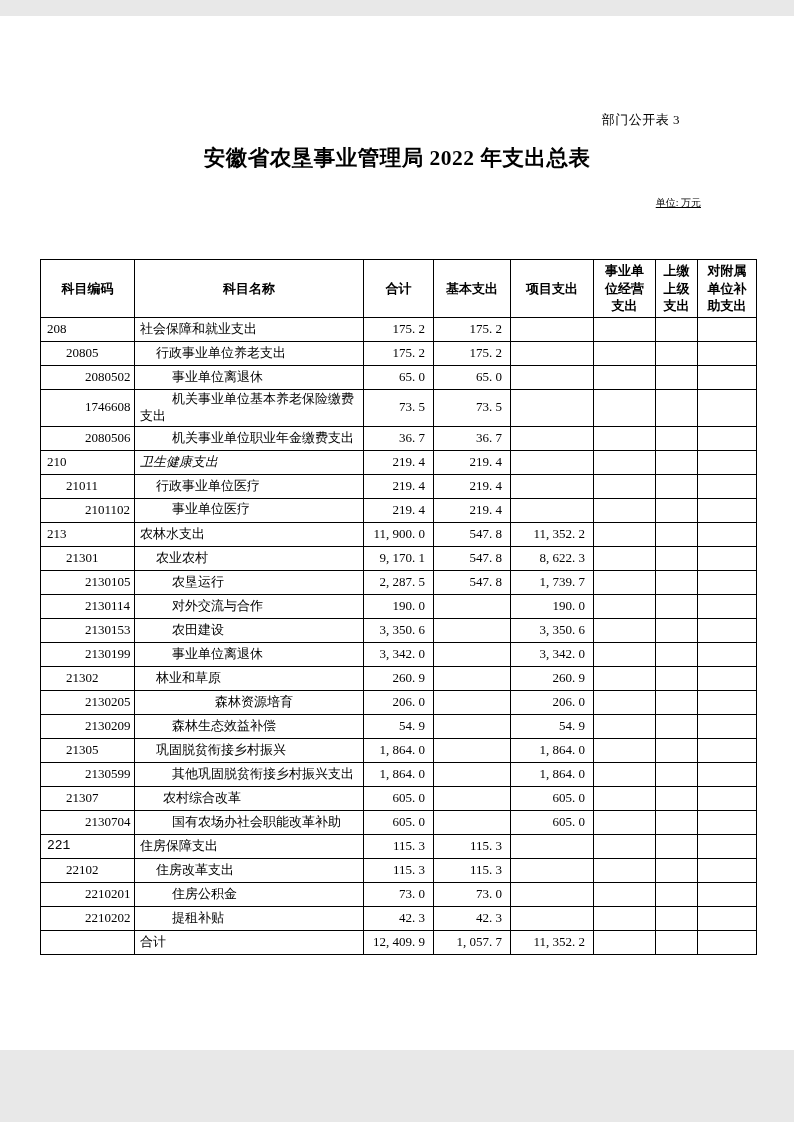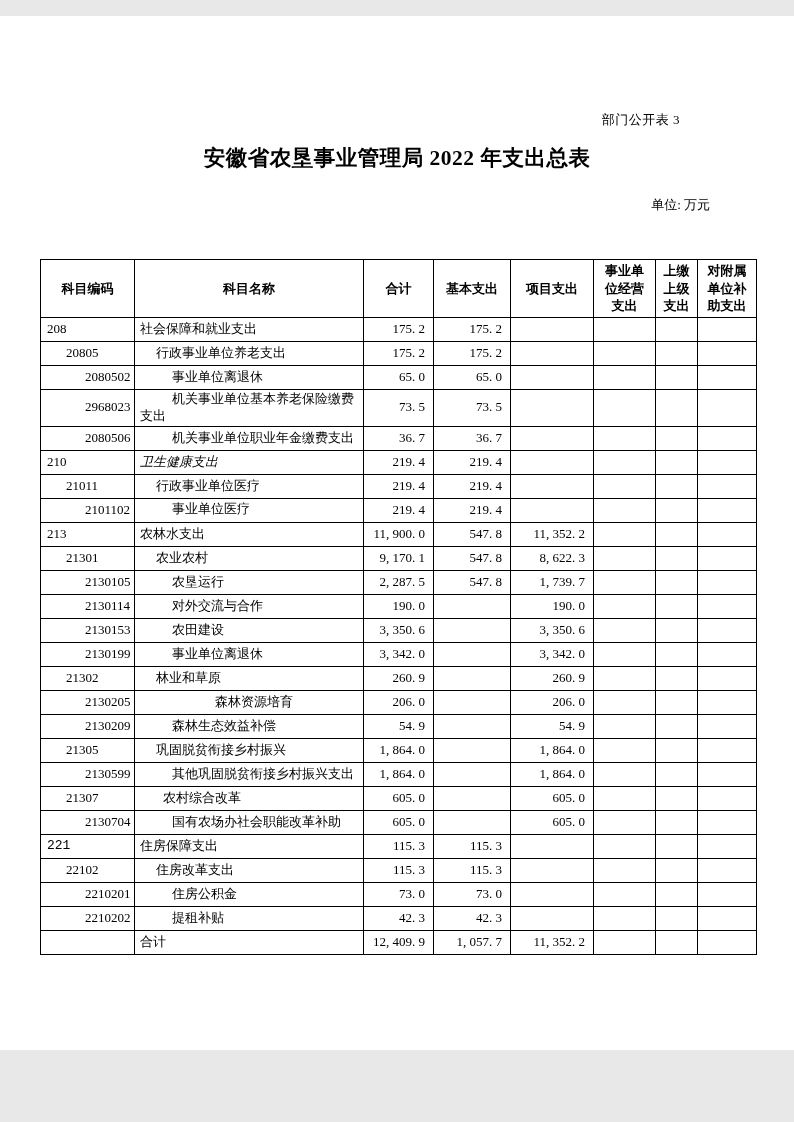--- a/index.html
+++ b/index.html
@@ -27,22 +27,23 @@
     left: 0;
     width: 100%;
     text-align: center;
     font-size: 21.5px;
     font-weight: bold;
     letter-spacing: 0.5px;
   }
   .unit-label {
     position: absolute;
     top: 180px;
-    right: 84px;
-    font-size: 13px;
+    right: 93px;
+    font-size: 10px;
+    text-decoration: underline;
   }
   table.expense-table {
     position: absolute;
     top: 243px;
     left: 40px;
     border-collapse: collapse;
     table-layout: fixed;
     width: 716px;
     font-size: 13px;
   }
@@ -136,21 +137,21 @@
       <td class="cell-code" style="text-indent: 38px;">2080502</td>
       <td class="cell-name" style="text-indent: 32px;">事业单位离退休</td>
       <td class="cell-num">65. 0</td>
       <td class="cell-num">65. 0</td>
       <td class="cell-num"></td>
       <td class="cell-num"></td>
       <td class="cell-num"></td>
       <td class="cell-num"></td>
     </tr>
         <tr>
-      <td class="cell-code" style="text-indent: 38px;">2968023</td>
+      <td class="cell-code" style="text-indent: 38px;">1746608</td>
       <td class="cell-name" style="text-indent: 32px;">机关事业单位基本养老保险缴费支出</td>
       <td class="cell-num">73. 5</td>
       <td class="cell-num">73. 5</td>
       <td class="cell-num"></td>
       <td class="cell-num"></td>
       <td class="cell-num"></td>
       <td class="cell-num"></td>
     </tr>
         <tr>
       <td class="cell-code" style="text-indent: 38px;">2080506</td>

